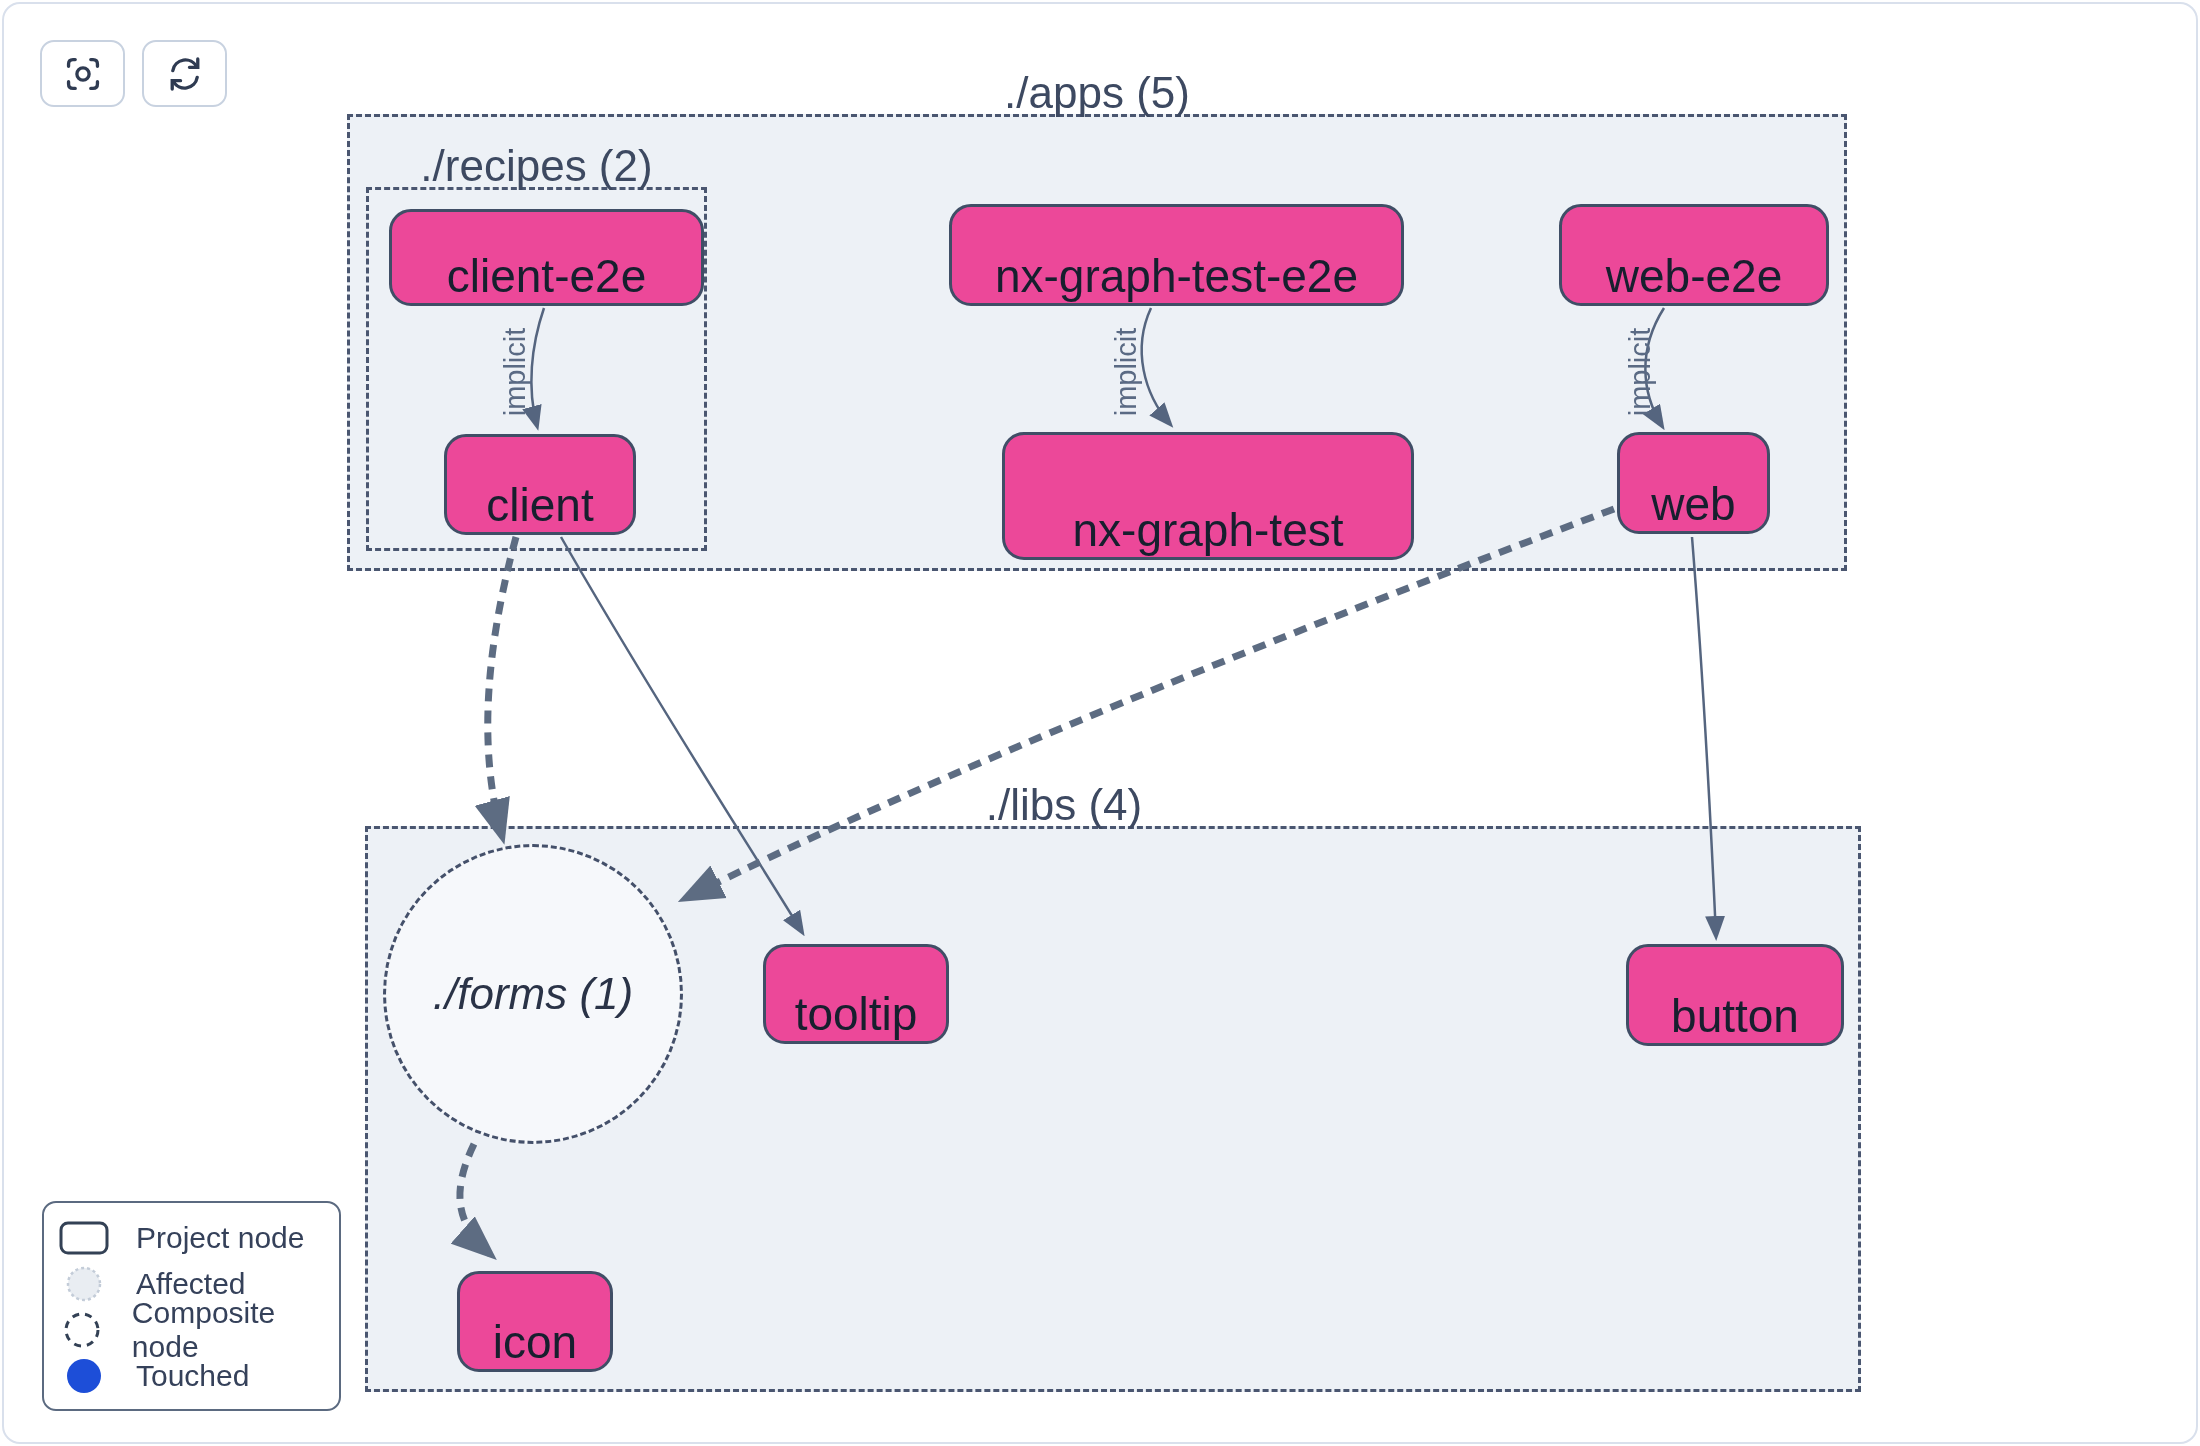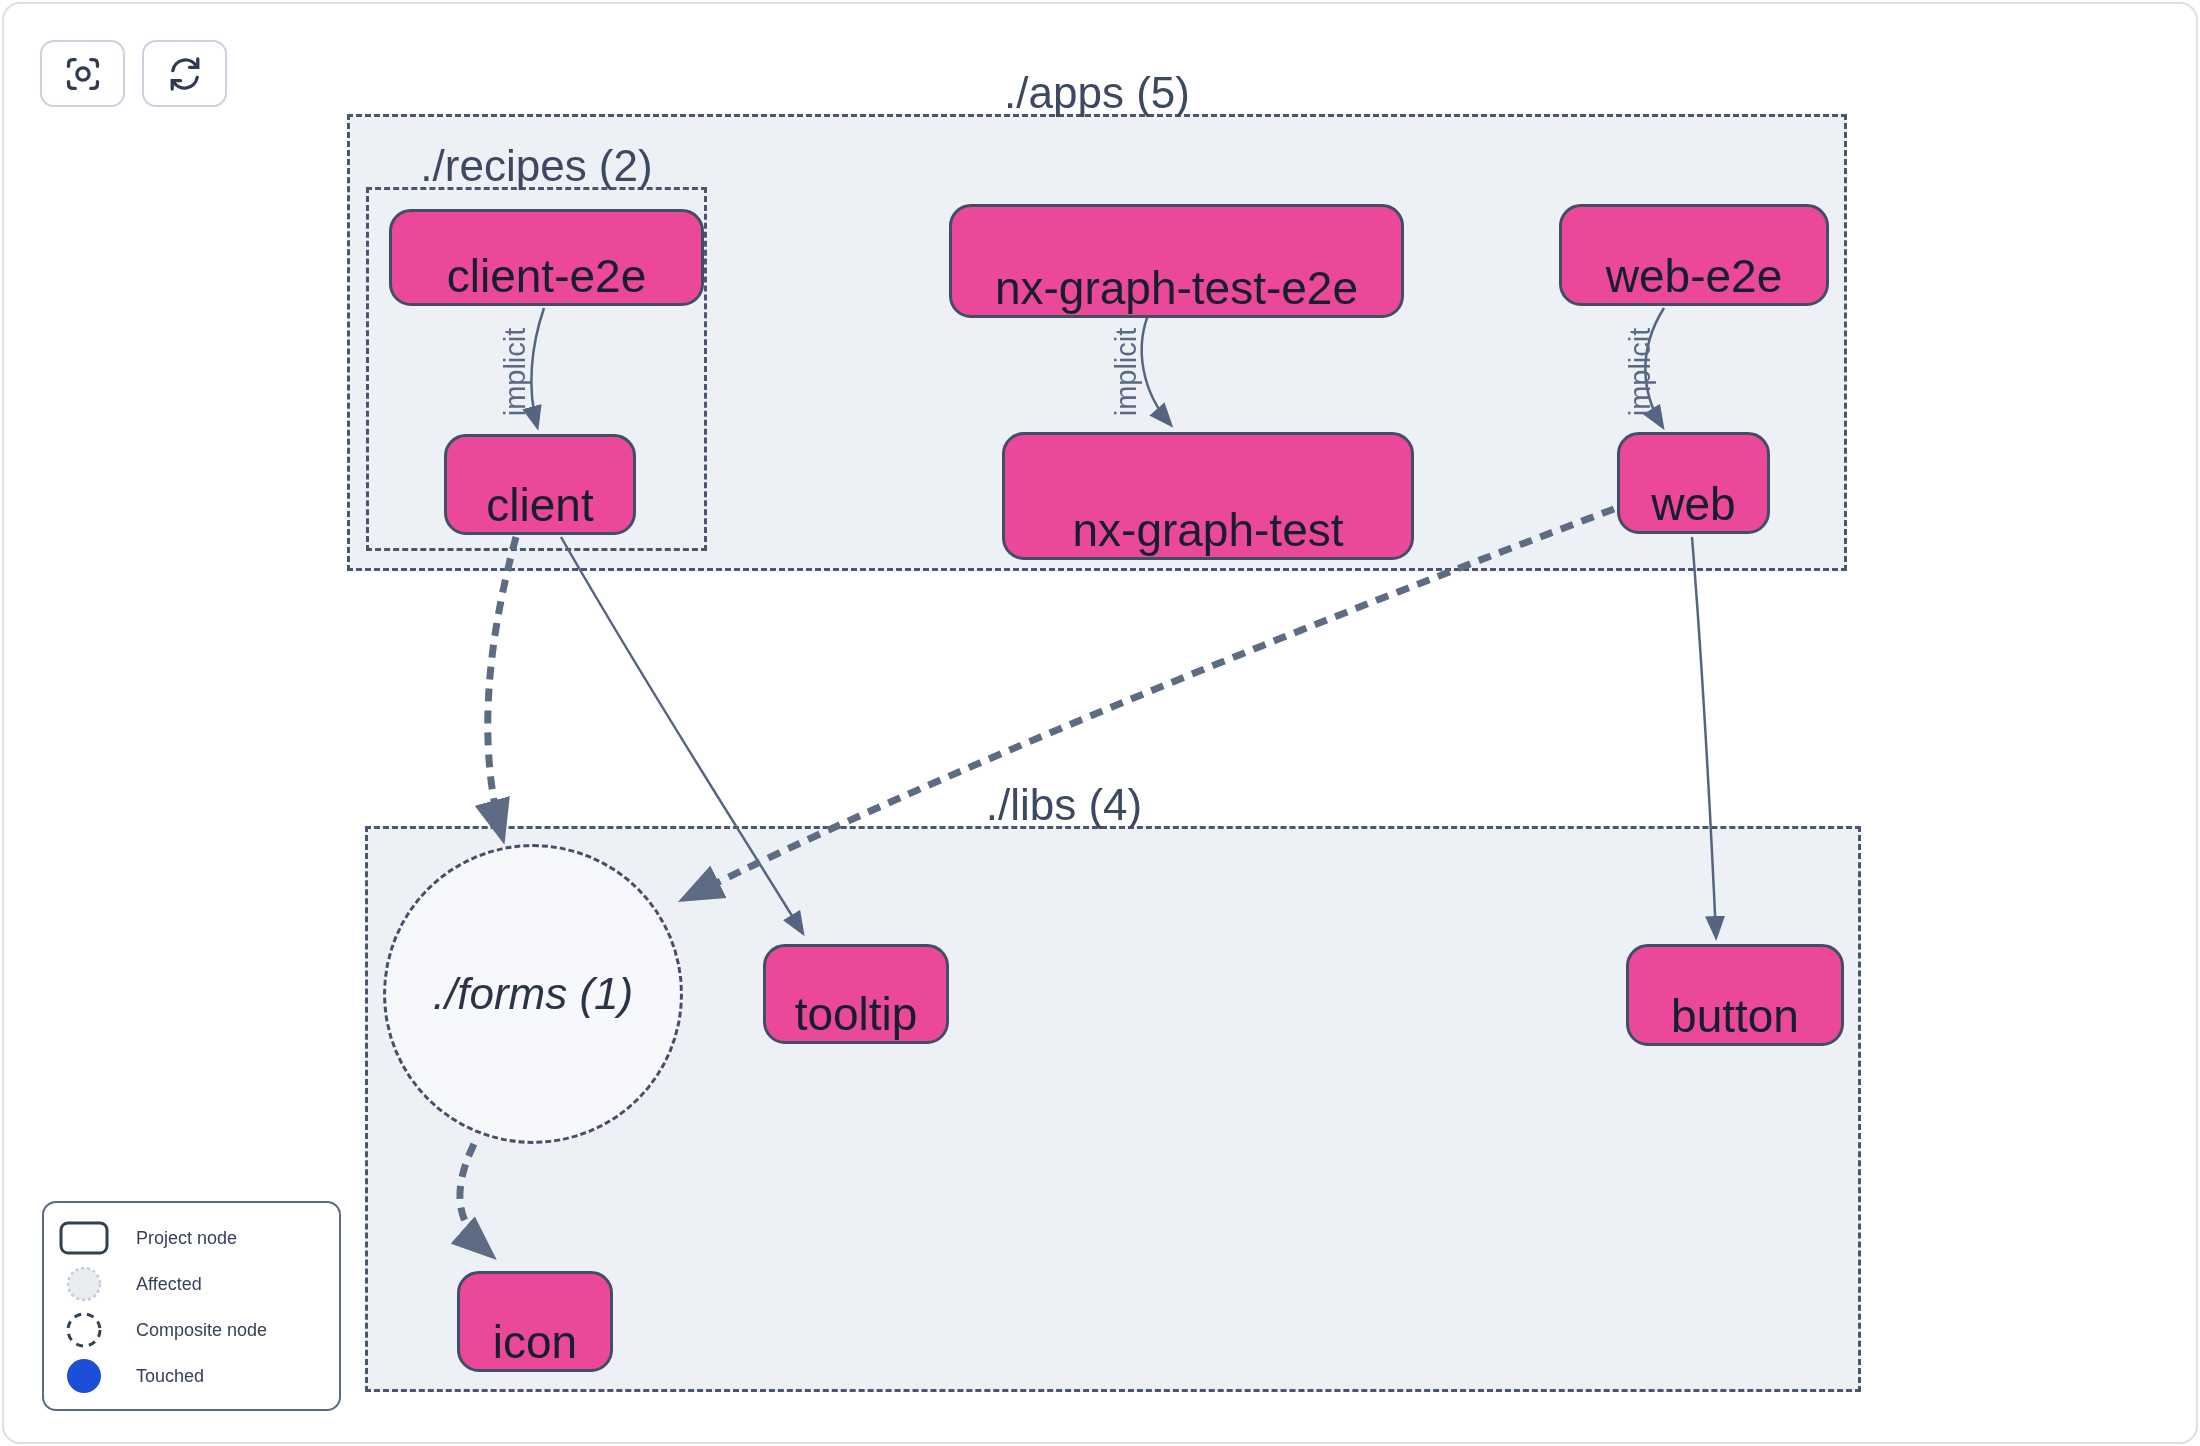--- a/index.html
+++ b/index.html
@@ -35,21 +35,21 @@
     border:2px solid #c8d2e0;border-radius:14px;display:flex;align-items:center;
     justify-content:center;box-sizing:border-box;cursor:pointer;padding:0;
   }
   .legend{
     position:absolute;left:38px;top:1197px;width:299px;height:210px;
     background:#ffffff;border:2px solid #5b6a80;border-radius:14px;
     box-sizing:border-box;padding-top:12px;
   }
   .legend-row{display:flex;align-items:center;height:46px;}
   .legend-glyph{width:80px;display:flex;align-items:center;justify-content:center;}
-  .legend-label{font-size:18px;color:#35415a;margin-left:12px;}
+  .legend-label{font-size:30px;color:#35415a;margin-left:12px;}
 </style>
 </head>
 <body>
 
 <div id="canvas">
 
   <div class="group" style="left:343px;top:110px;width:1500px;height:457px;">
     <div class="group-label" style="left:50%;top:-46px;transform:translateX(-50%);">./apps (5)</div>
   </div>
 
@@ -92,21 +92,21 @@
   </svg>
 
   <div class="node" style="left:385px;top:205px;width:315px;height:97px;">
       <span>client-e2e</span>
     </div>
 
   <div class="node" style="left:440px;top:430px;width:192px;height:101px;">
       <span>client</span>
     </div>
 
-  <div class="node" style="left:945px;top:200px;width:455px;height:114px;">
+  <div class="node" style="left:945px;top:200px;width:455px;height:102px;">
       <span>nx-graph-test-e2e</span>
     </div>
 
   <div class="node" style="left:998px;top:428px;width:412px;height:128px;">
       <span>nx-graph-test</span>
     </div>
 
   <div class="node" style="left:1555px;top:200px;width:270px;height:102px;">
       <span>web-e2e</span>
     </div>

